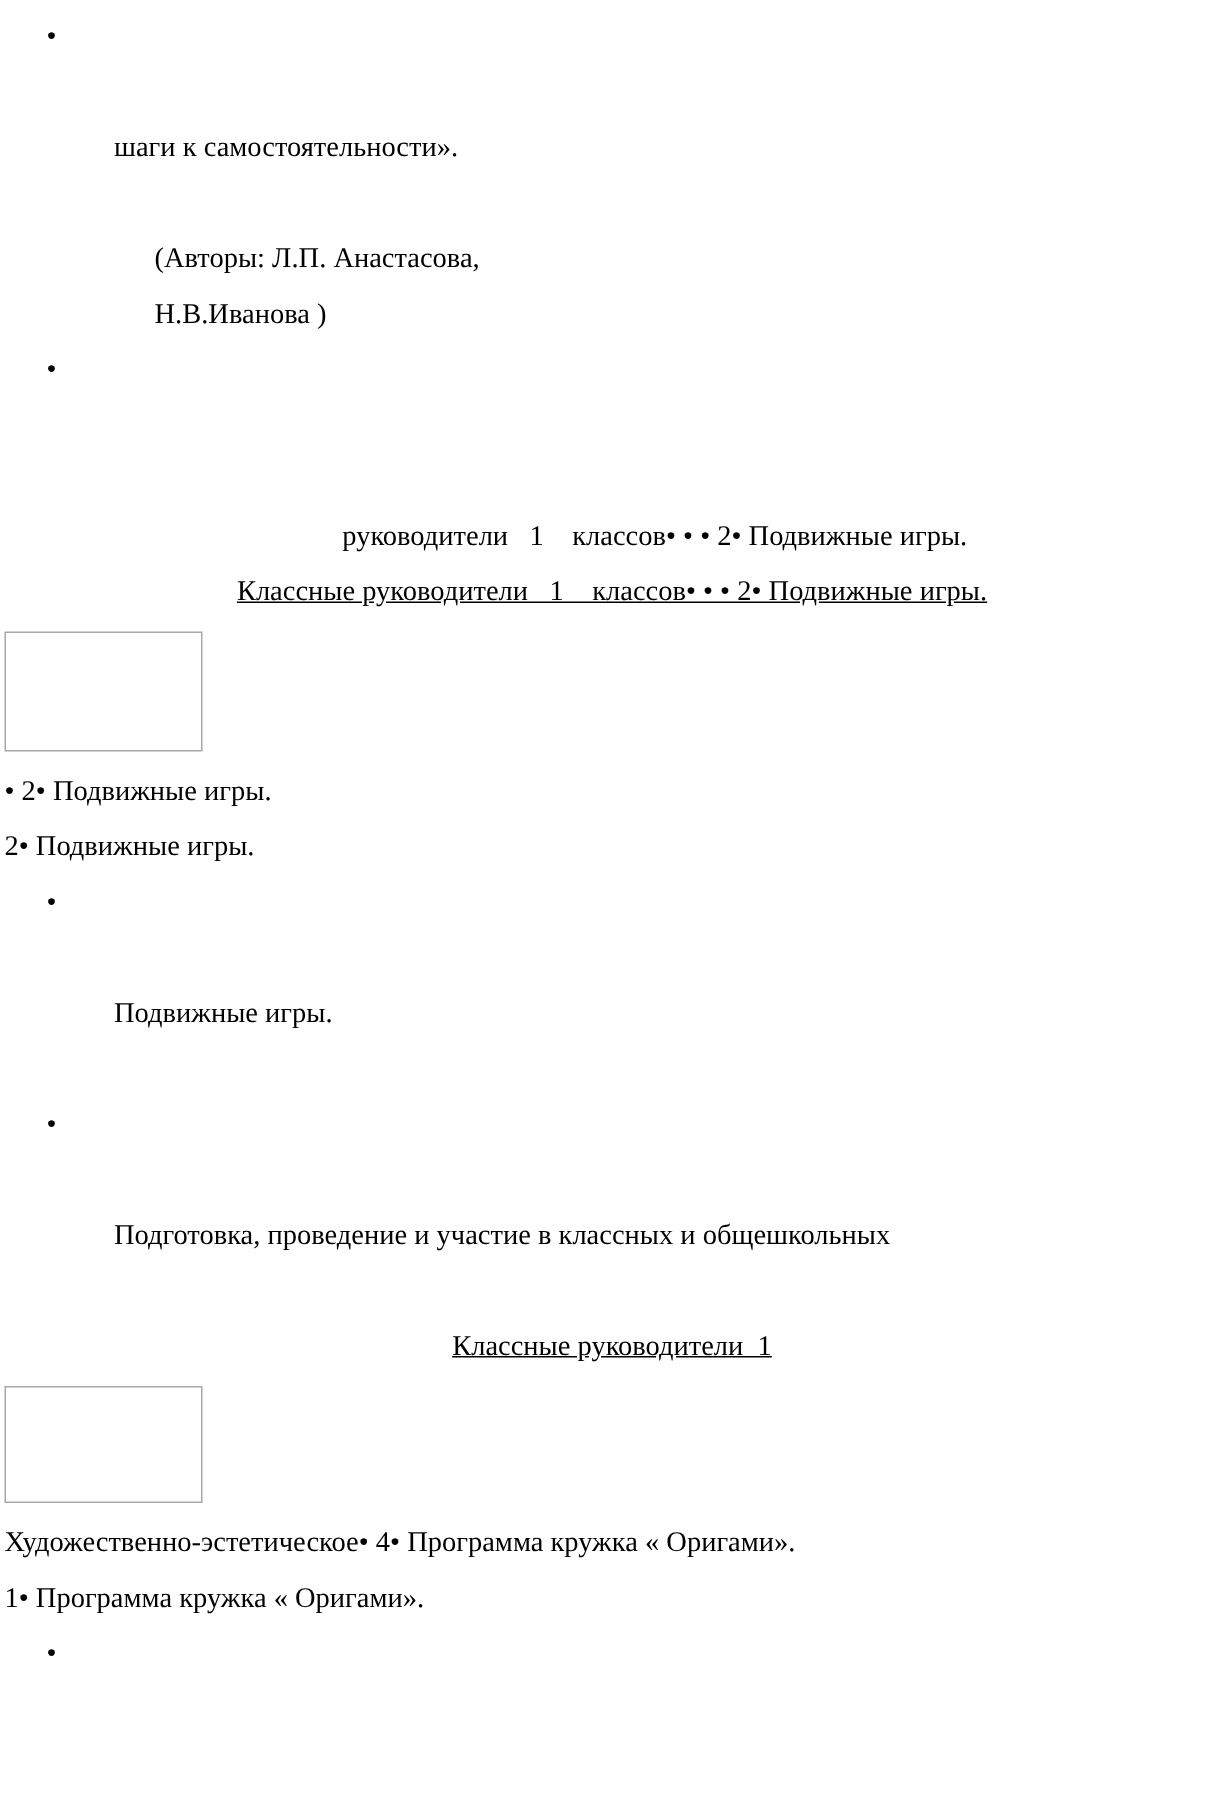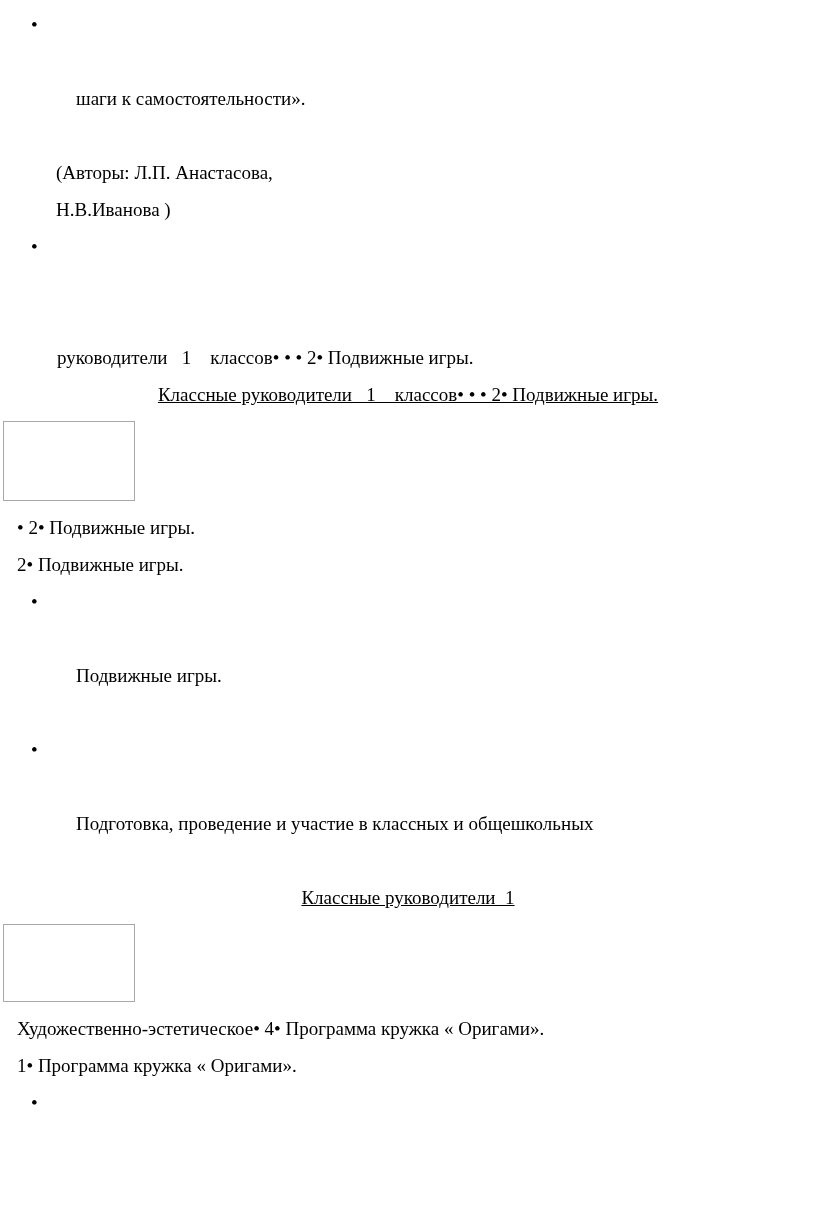--- a/index.html
+++ b/index.html
@@ -26,31 +26,33 @@
   .li-first {
     position: relative;
     padding-left: 57px;
   }
   .li-first .bullet {
     position: absolute;
     left: 31px;
     top: 0;
   }
   .li-cont {
-    padding-left: 56px;
+    padding-left: 81px;
+    margin-left: 22px;
   }
   .center {
     text-align: center;
     text-decoration: underline;
   }
   .center-indent {
     padding-left: 57px;
+    text-align: center;
   }
   .left {
-    padding-left: 17px;
+    padding-left: 3px;
   }
   .img-box {
     border: 1px solid #a8a8a8;
     margin: 8px 0 8px 3px;
     background: #ffffff;
   }
   .box-a { width: 130px; height: 78px; }
   .box-b { width: 130px; height: 76px; }
 </style>
 </head>

